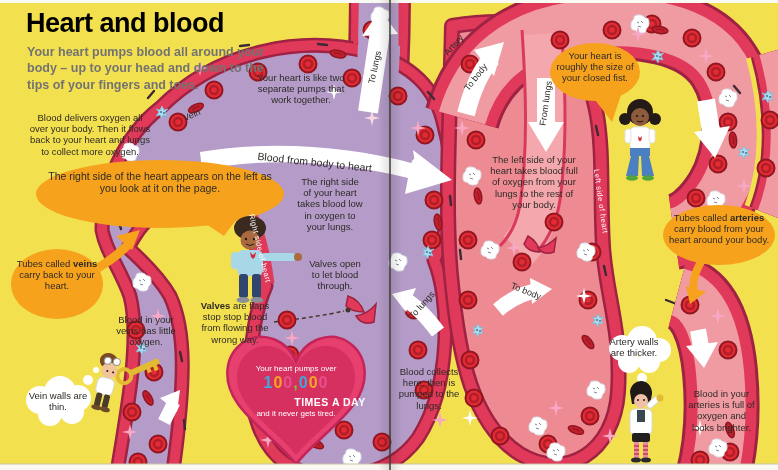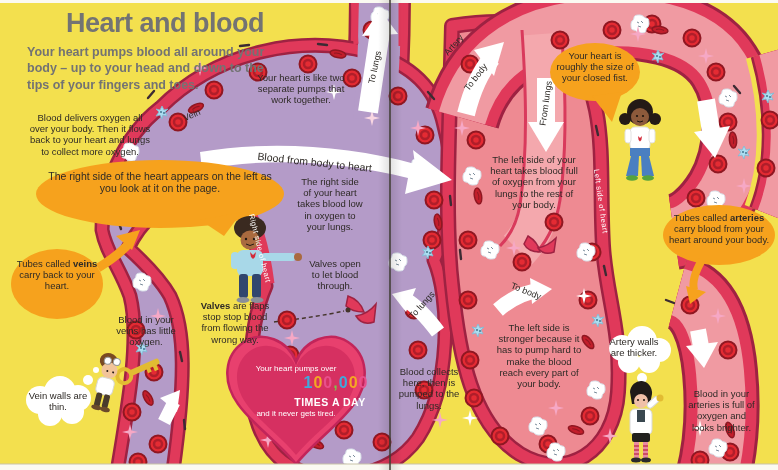--- a/index.html
+++ b/index.html
@@ -1,20 +1,20 @@
 <!DOCTYPE html>
 <html><head>
 <meta charset="utf-8">
 <style>
   html,body{margin:0;padding:0;background:#888;}
   .stage{position:relative;width:778px;height:470px;overflow:hidden;background:#F3E04E;
          font-family:"Liberation Sans",sans-serif;}
   .art{position:absolute;left:0;top:0;}
   .txt{position:absolute;color:#2e2a26;text-align:center;line-height:1.18;font-size:9.5px;} .s85{font-size:8.5px;} .s105{font-size:10.5px;}
-  .title{font-size:27px;font-weight:bold;letter-spacing:-0.5px;text-align:left;color:#737373;margin-left:40px;}
+  .title{font-size:27px;font-weight:bold;letter-spacing:-0.5px;text-align:left;color:#000000;}
   .intro{font-size:12.5px;font-weight:bold;text-align:left;line-height:1.3;color:#737373;}
   .rot{transform-origin:center center;}
   .bandlbl{font-size:7.5px;color:#fff;letter-spacing:.5px;white-space:nowrap;}
   .arrlbl{font-size:9px;color:#2e2a26;white-space:nowrap;}
   .badge1{font-size:8px;color:#fff;}
   .badgenum{font-size:16px;font-weight:bold;letter-spacing:1px;}
   .badgenum .c0{color:#3FA9DC}.badgenum .c1{color:#F5A623}.badgenum .c2{color:#E94F8C}.badgenum .c3{color:#7DC24B}
   .times{font-size:10.5px;font-weight:bold;color:#fff;letter-spacing:.5px;margin-left:34px;}
   b{font-weight:bold;}
 </style>
@@ -425,38 +425,37 @@
 
 <div class="txt" style="left:110px;top:314px;width:72px;">Blood in your veins has little oxygen.</div>
 
 <div class="txt" style="left:28px;top:390px;width:60px;">Vein walls are thin.</div>
 
 <div class="txt" style="left:398px;top:342px;width:62px;margin-top:24px;">Blood collects here, then is pumped to the lungs.</div>
 
 <div class="txt arrlbl rot" style="left:390px;top:300px;width:64px;transform:rotate(-48deg);">To lungs</div>
 
 <div class="txt badge1" style="left:238px;top:364px;width:116px;">Your heart pumps over</div>
-<div class="txt badgenum" style="left:238px;top:374px;width:116px;padding-left:40px;"><span class="c0">1</span><span class="c1">0</span><span class="c2">0</span><span class="c3">,</span><span class="c0">0</span><span class="c1">0</span><span class="c2">0</span></div>
+<div class="txt badgenum" style="left:238px;top:374px;width:116px;"><span class="c0">1</span><span class="c1">0</span><span class="c2">0</span><span class="c3">,</span><span class="c0">0</span><span class="c1">0</span><span class="c2">0</span></div>
 <div class="txt times" style="left:238px;top:396px;width:116px;">TIMES A DAY</div>
 <div class="txt badge1" style="left:252px;top:409px;width:88px;">and it never gets tired.</div>
 
 <div class="txt arrlbl rot s85" style="left:424px;top:40px;width:60px;transform:rotate(-48deg);">Artery</div>
 
 <div class="txt arrlbl rot" style="left:444px;top:72px;width:64px;transform:rotate(-52deg);">To body</div>
 
 <div class="txt arrlbl rot" style="left:511px;top:98px;width:70px;transform:rotate(-82deg);">From lungs</div>
 
 <div class="txt" style="left:556px;top:50px;width:78px;">Your heart is roughly the size of your closed fist.</div>
 
 <div class="txt" style="left:490px;top:154px;width:88px;">The left side of your heart takes blood full of oxygen from your lungs to the rest of your body.</div>
 
 <div class="txt bandlbl rot" style="left:557px;top:197px;width:86px;transform:rotate(82deg);">Left side of heart</div>
 
 <div class="txt" style="left:668px;top:212px;width:102px;"><span>Tubes called </span><b>arteries</b><span> carry blood from your heart around your body.</span></div>
 
-<div class="txt" style="left:494px;top:322px;width:90px;">The left side is stronger because it has to pump hard to make the blood reach every part of your body.</div>
 
 <div class="txt arrlbl rot" style="left:494px;top:286px;width:64px;transform:rotate(22deg);">To body</div>
 
 <div class="txt" style="left:594px;top:336px;width:64px;margin-left:8px;">Artery walls are thicker.</div>
 
 <div class="txt" style="left:688px;top:388px;width:67px;">Blood in your arteries is full of oxygen and looks brighter.</div>
 </div>
 
 </body></html>

